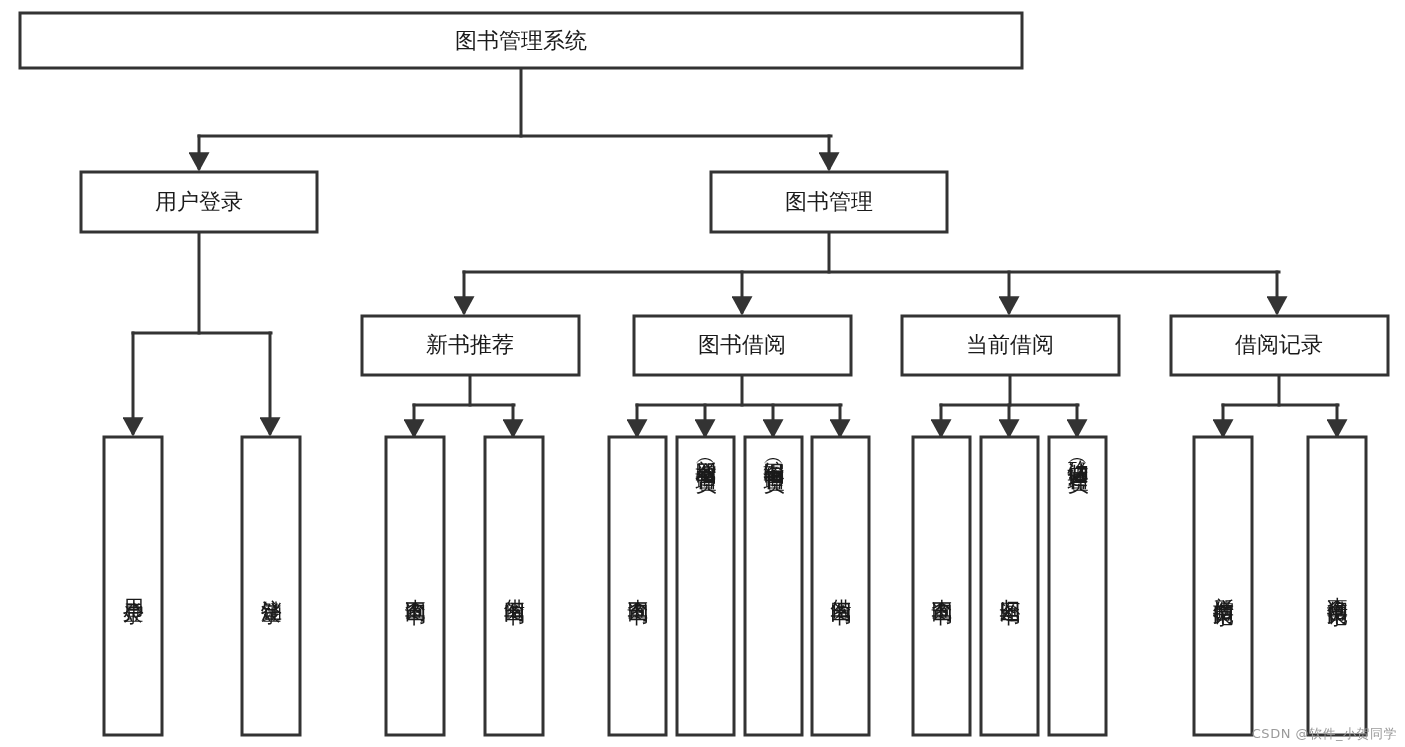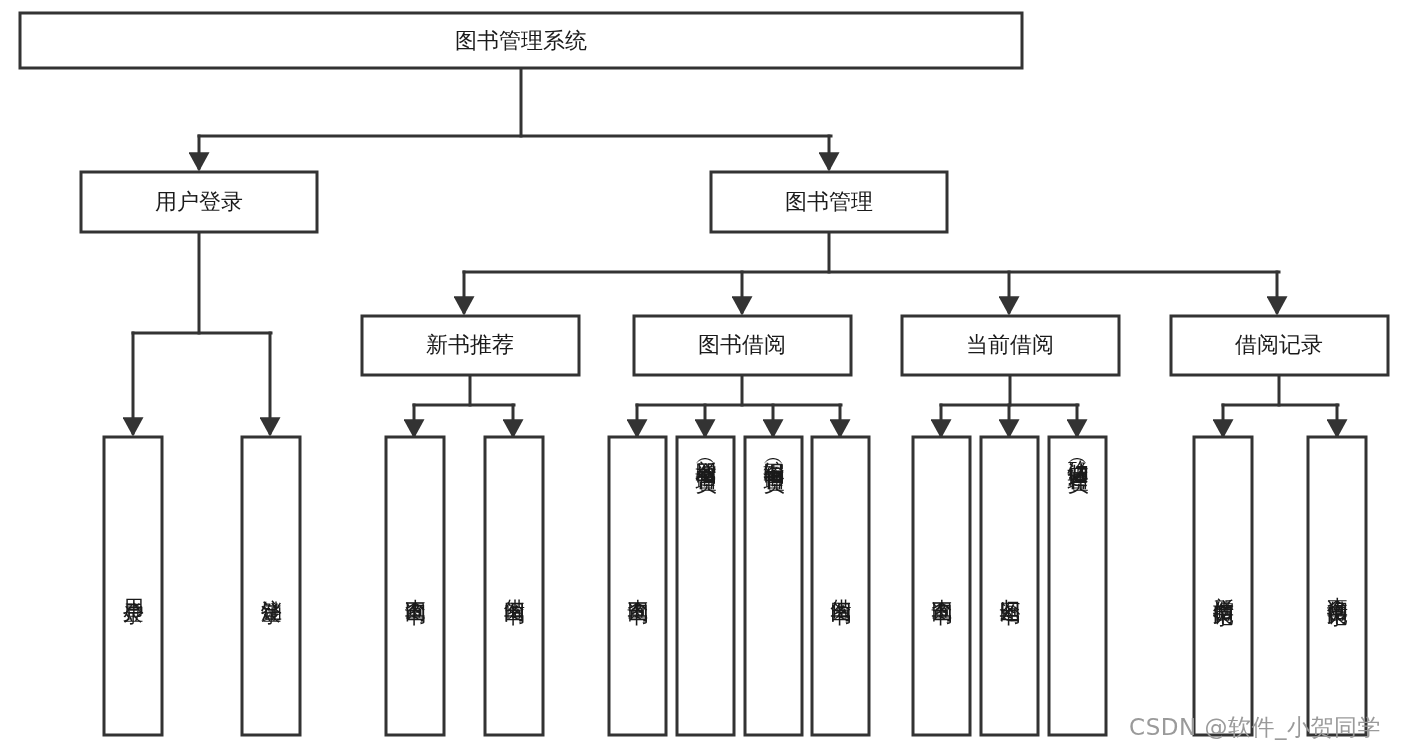--- a/index.html
+++ b/index.html
@@ -58,24 +58,24 @@
     font-family: "DejaVu Sans", "Liberation Sans", sans-serif;
     font-size: 21px;
     line-height: 1.18;
     letter-spacing: 2px;
     color: #1a1a1a;
     white-space: nowrap;
     text-align: center;
   }
   .watermark {
     position: absolute;
-    right: 24px;
+    right: 8px;
     bottom: 4px;
     font-family: "DejaVu Sans", "Liberation Sans", sans-serif;
-    font-size: 23px;
+    font-size: 13px;
     color: #9a9a9a;
     letter-spacing: 0.5px;
     white-space: nowrap;
   }
 </style>
 </head>
 <body>
 
 <div id="canvas">
 

